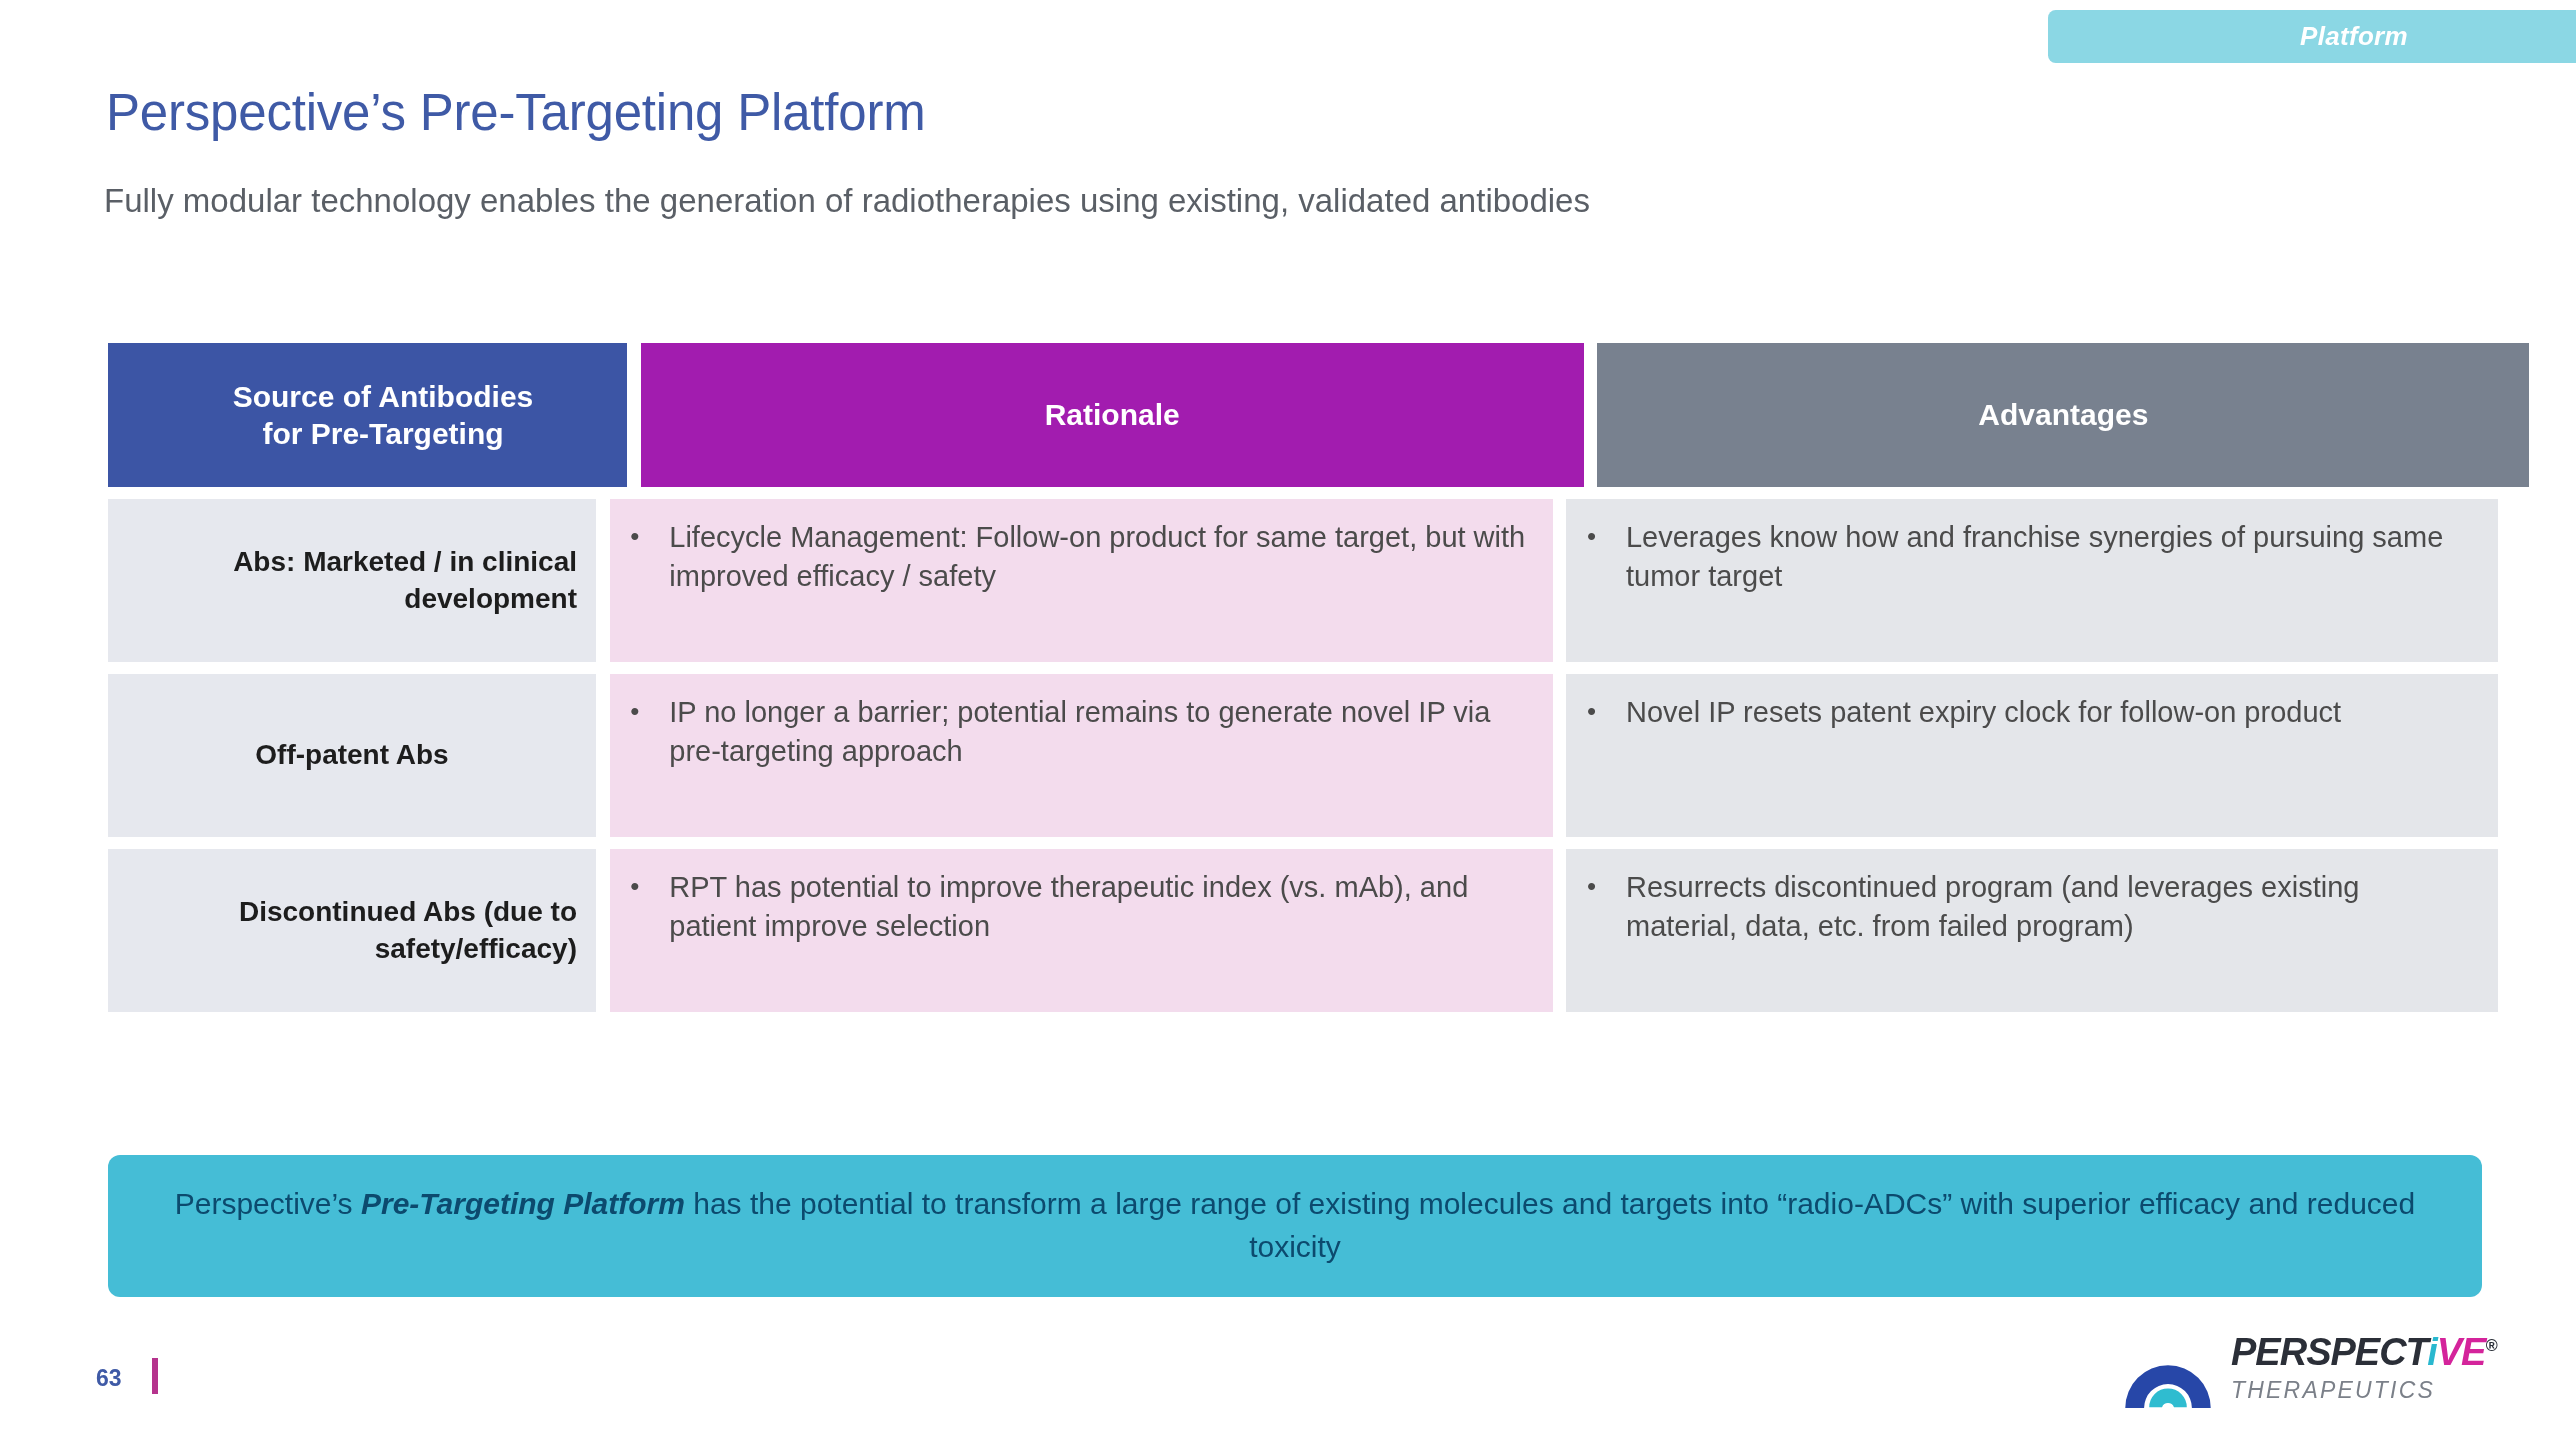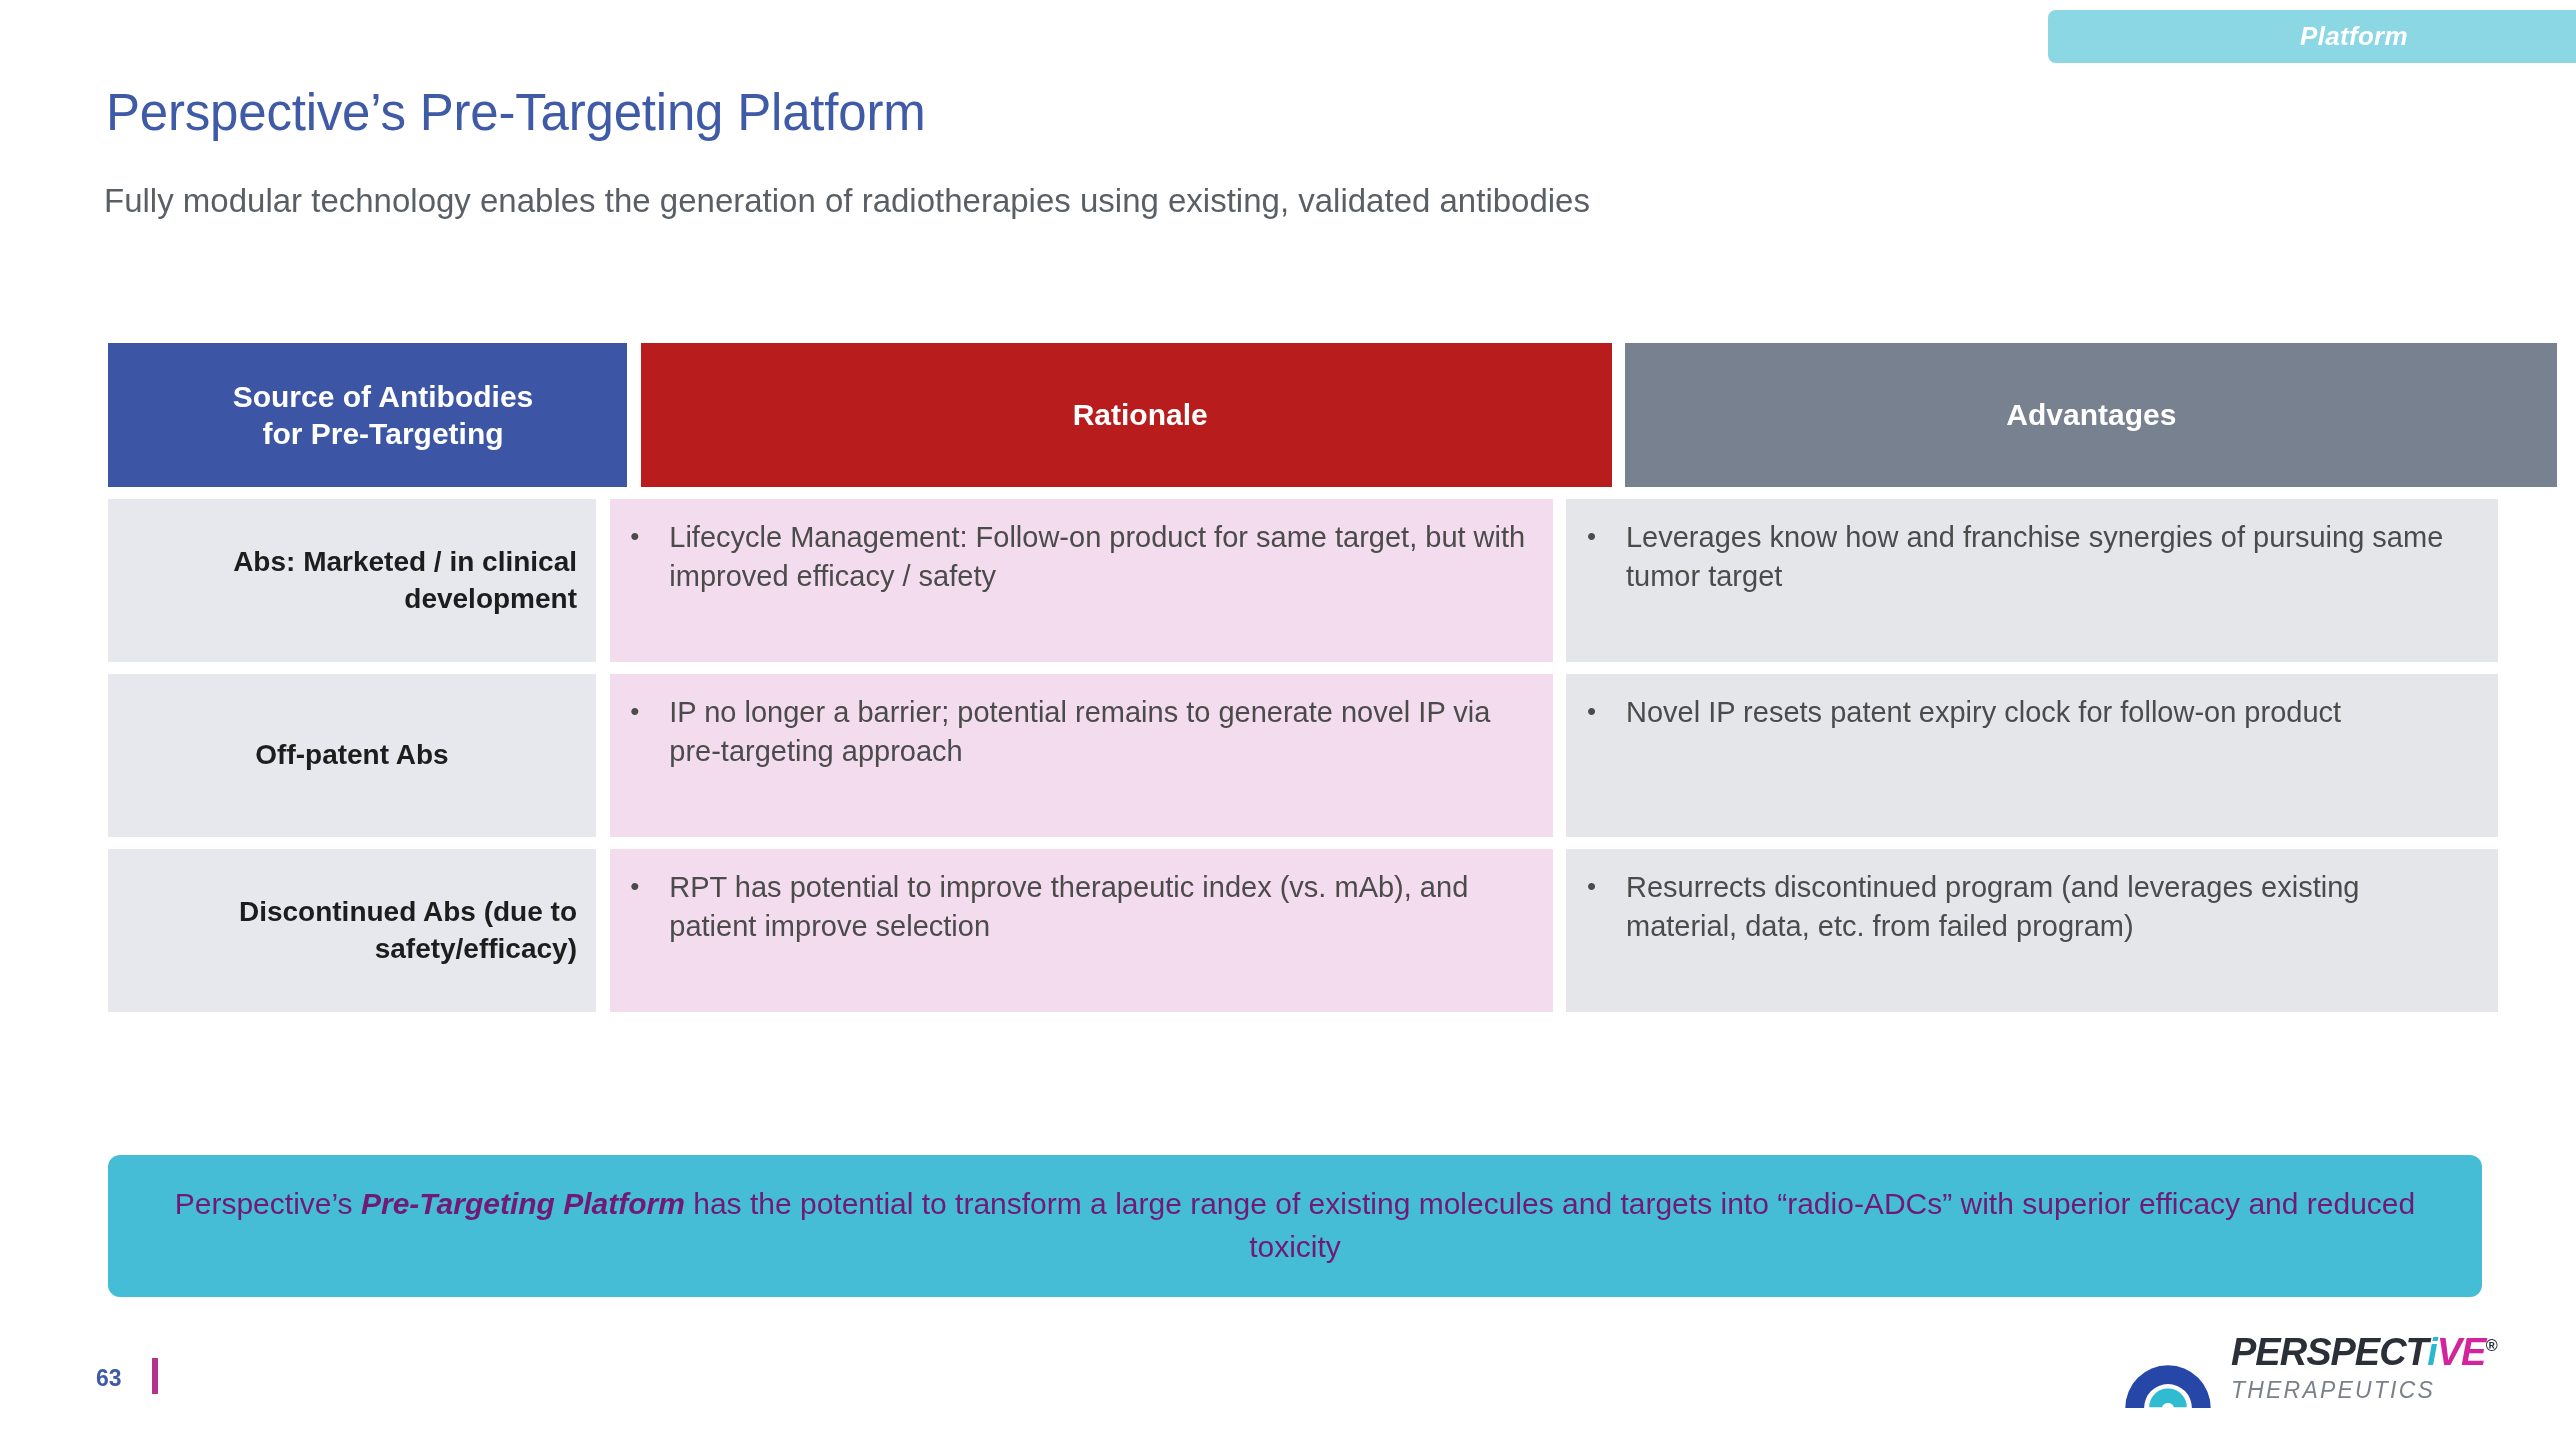--- a/index.html
+++ b/index.html
@@ -75,21 +75,21 @@
     display: flex;
     align-items: center;
     justify-content: center;
     text-align: center;
     color: #ffffff;
     font-weight: bold;
     font-size: 30px;
     line-height: 1.25;
   }
   .hdr-src  { background: #3c55a5; }
-  .hdr-rat  { background: #b91c1c; padding-left: 28px; }
+  .hdr-rat  { background: #a21caf; }
   .hdr-adv  { background: #78818f; }
 
   .cell {
     background: #e6e8ee;
     display: flex;
     align-items: center;
     justify-content: center;
     text-align: right;
     font-weight: bold;
     font-size: 28px;
@@ -129,21 +129,21 @@
 
   
   .callout {
     position: absolute;
     left: 108px;
     top: 1155px;
     width: 2374px;
     height: 142px;
     background: #45bdd6;
     border-radius: 12px;
-    color: #701a75;
+    color: #0c4a6e;
     display: flex;
     align-items: center;
     justify-content: center;
     text-align: center;
     font-size: 30px;
     line-height: 1.42;
     box-sizing: border-box;
     padding: 0 34px;
   }
   .callout em { font-style: italic; font-weight: bold; }

